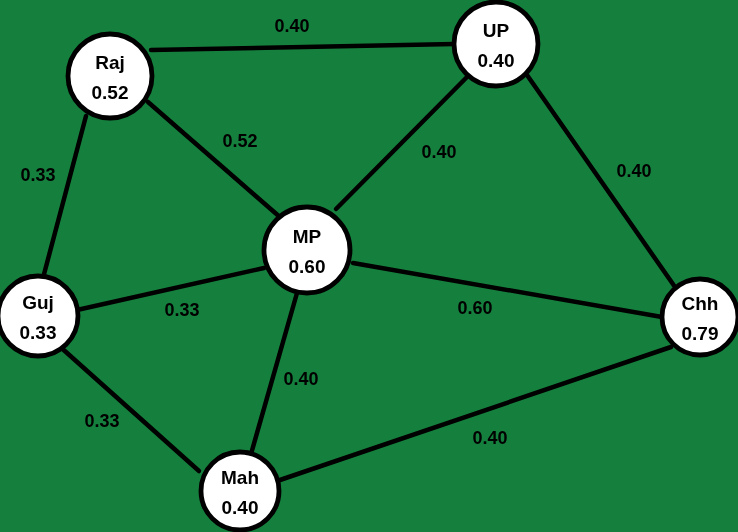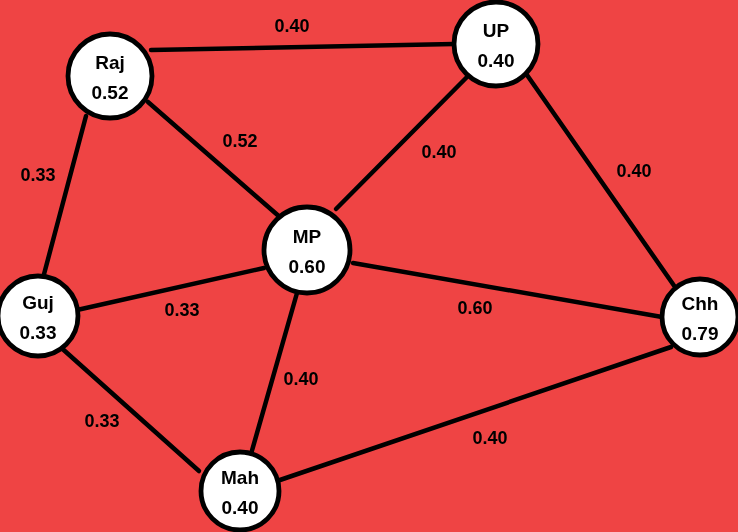--- a/index.html
+++ b/index.html
@@ -4,21 +4,21 @@
 <style>
   html, body {
     margin: 0;
     padding: 0;
     background: #ffffff;
   }
   .stage {
     position: relative;
     width: 738px;
     height: 532px;
-    background: #ef4444;
+    background: #15803d;
     overflow: hidden;
     font-family: "Liberation Sans", sans-serif;
   }
   svg.graph {
     display: block;
     width: 738px;
     height: 532px;
   }
   .edge-line {
     fill: none;

